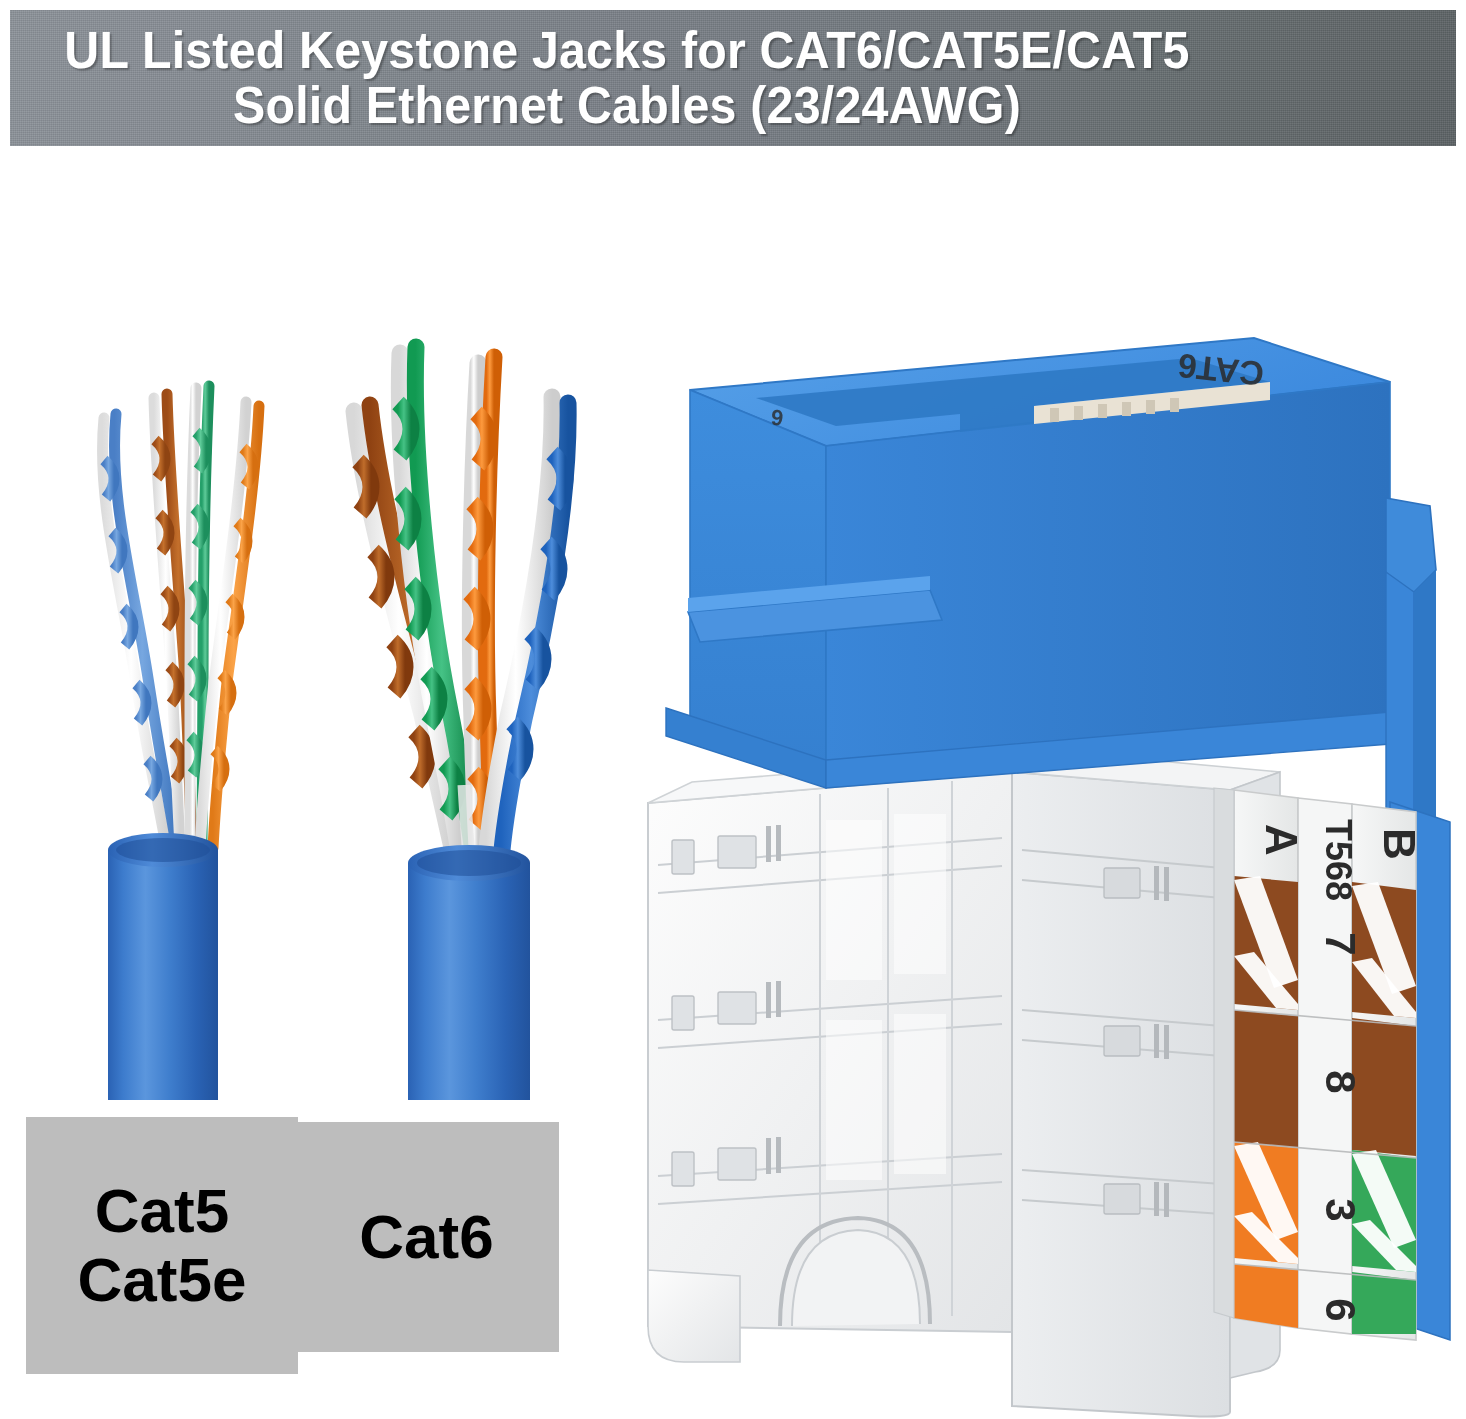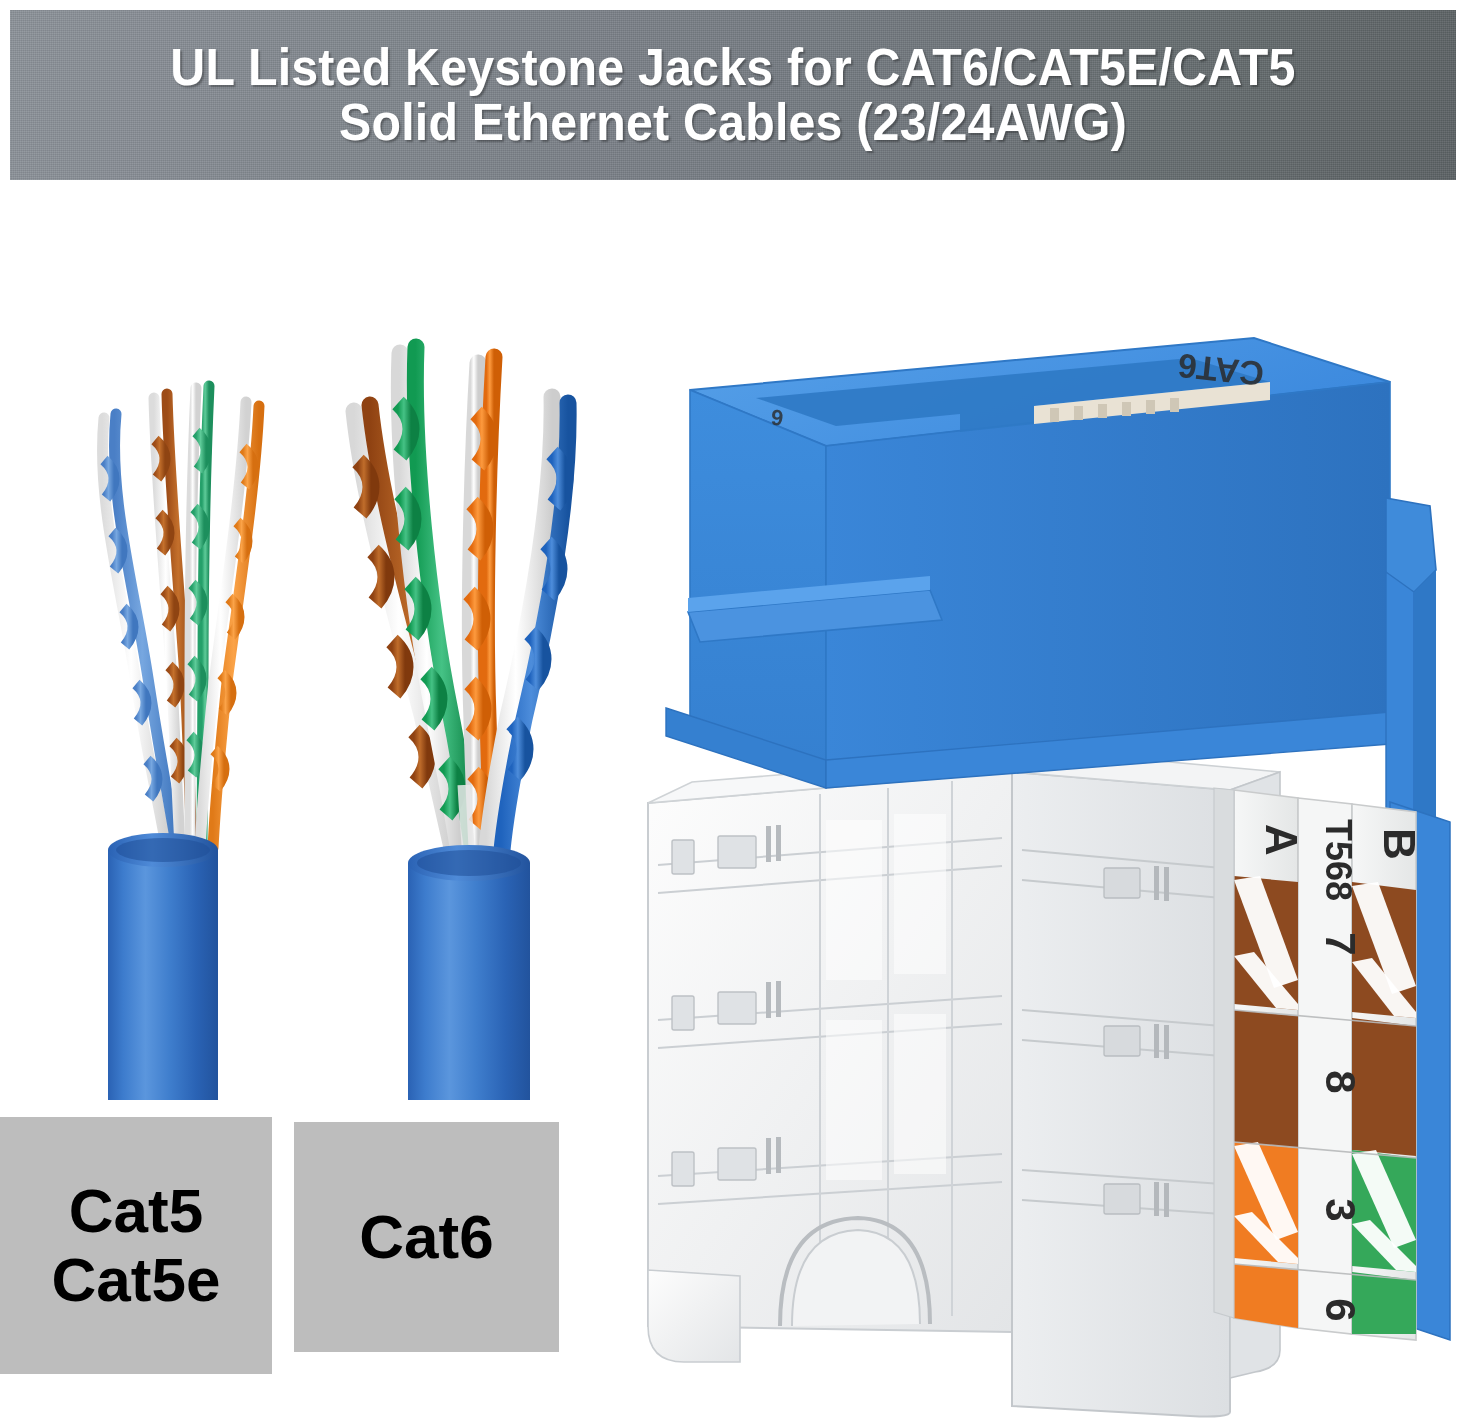--- a/index.html
+++ b/index.html
@@ -3,24 +3,24 @@
 <meta charset="utf-8">
 <style>
   html,body{margin:0;padding:0;background:#fff;}
   body{
     width:1466px;height:1419px;position:relative;overflow:hidden;
     font-family:"Liberation Sans", sans-serif;
   }
 
   
   #header-banner{
-    position:absolute; left:10px; top:10px; width:1446px; height:170px;
+    position:absolute; left:10px; top:10px; width:1446px; height:136px;
     background:
       linear-gradient(100deg,#8d939a 0%, #82888f 25%, #767c83 55%, #646b6d 85%, #5d6366 100%);
-    display:flex; align-items:center; justify-content:center;
+    display:flex; align-items:center; 
     box-sizing:border-box;
   }
   #header-banner::after{
     content:""; position:absolute; inset:0; pointer-events:none;
     background-image:
       repeating-linear-gradient(0deg, rgba(255,255,255,.05) 0 1px, rgba(0,0,0,.05) 1px 2px),
       repeating-linear-gradient(90deg, rgba(255,255,255,.045) 0 1px, rgba(0,0,0,.045) 1px 2px);
     opacity:.9;
   }
   #banner-title{
@@ -40,21 +40,21 @@
   .cable-figure svg{display:block;width:100%;height:100%;}
 
   
   .label-box{
     position:absolute; background:#bdbdbd;
     display:flex; align-items:center; justify-content:center;
     text-align:center; color:#000;
     font-weight:bold; line-height:1.1;
     font-family:"Liberation Sans", sans-serif;
   }
-  #label-cat5{ left:0; top:1117px; width:272px; height:257px; font-size:62px;}
+  #label-cat5{ left:26px; top:1117px; width:272px; height:257px; font-size:62px;}
   #label-cat6{ left:294px; top:1122px; width:265px; height:230px; font-size:62px;}
   .label-box span{white-space:pre-line; display:block;}
 
   
   #keystone-jack{
     position:absolute; left:630px; top:320px; width:836px; height:1099px;
   }
   #keystone-jack svg{display:block;width:100%;height:100%;}
 
   

